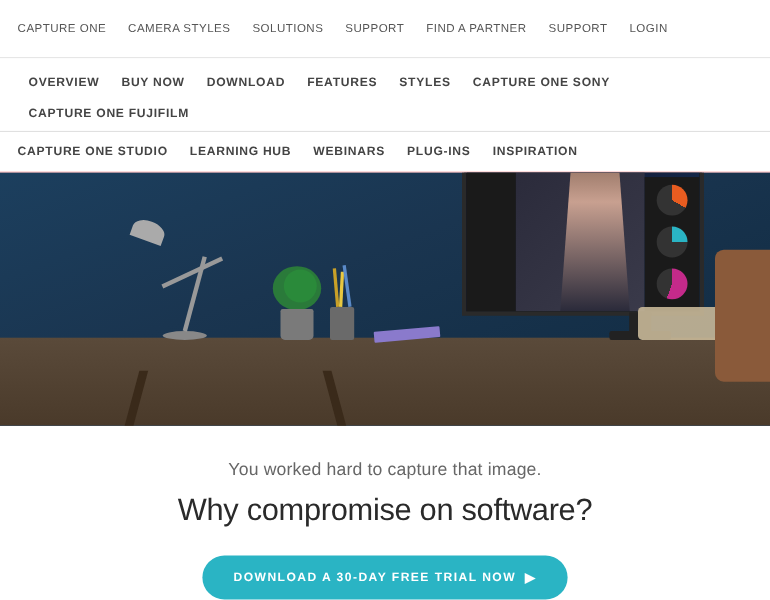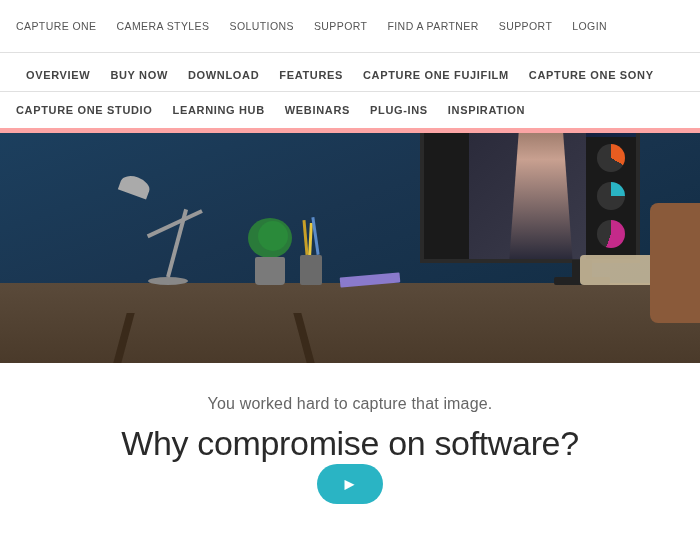--- a/index.html
+++ b/index.html
@@ -39,21 +39,21 @@
       letter-spacing: 0.06em;
       font-weight: 600;
       padding: 6px 10px 10px 10px;
       display: inline-block;
       white-space: nowrap;
     }
 
     
     .sub-nav {
       background: #fff;
-      border-bottom: 5px solid #fca5a5;
+      border-bottom: 1px solid #fca5a5;
       padding: 8px 16px;
       display: flex;
       gap: 0;
     }
     .sub-nav a {
       font-size: 11px;
       color: #444;
       text-decoration: none;
       letter-spacing: 0.06em;
       font-weight: 600;
@@ -341,23 +341,24 @@
       text-align: center;
     }
     .hero-subtitle {
       font-size: 16px;
       color: #666;
       margin-bottom: 10px;
       font-weight: 400;
       letter-spacing: 0.01em;
     }
     .hero-title {
-      font-size: 34px;
+      font-size: 28px;
       color: #2a2a2a;
       font-weight: 300;
+      margin-bottom: 24px;
       letter-spacing: -0.01em;
       line-height: 1.2;
     }
     .cta-button {
       display: inline-flex;
       align-items: center;
       gap: 8px;
       background: #2ab4c4;
       color: #fff;
       padding: 13px 28px;
@@ -384,22 +385,23 @@
   <a>FIND A PARTNER</a>
   <a>SUPPORT</a>
   <a>LOGIN</a>
 </nav>
 
 <nav class="main-nav">
   <a>OVERVIEW</a>
   <a>BUY NOW</a>
   <a>DOWNLOAD</a>
   <a>FEATURES</a>
+  <a>STYLES</a>
+  <a>CAPTURE ONE SONY</a>
   <a>CAPTURE ONE FUJIFILM</a>
-  <a>CAPTURE ONE SONY</a>
 </nav>
 
 <nav class="sub-nav">
   <a>CAPTURE ONE STUDIO</a>
   <a>LEARNING HUB</a>
   <a>WEBINARS</a>
   <a>PLUG-INS</a>
   <a>INSPIRATION</a>
 </nav>
 
@@ -447,15 +449,16 @@
     <div class="keyboard"></div>
 
     <div class="chair-back"></div>
   </div>
 </section>
 
 <section class="hero-text">
   <p class="hero-subtitle">You worked hard to capture that image.</p>
   <h1 class="hero-title">Why compromise on software?</h1>
   <button class="cta-button">
+    <span>DOWNLOAD A 30-DAY FREE TRIAL NOW</span>
     <span class="cta-arrow">▶</span>
   </button>
 </section>
 
 </body></html>

